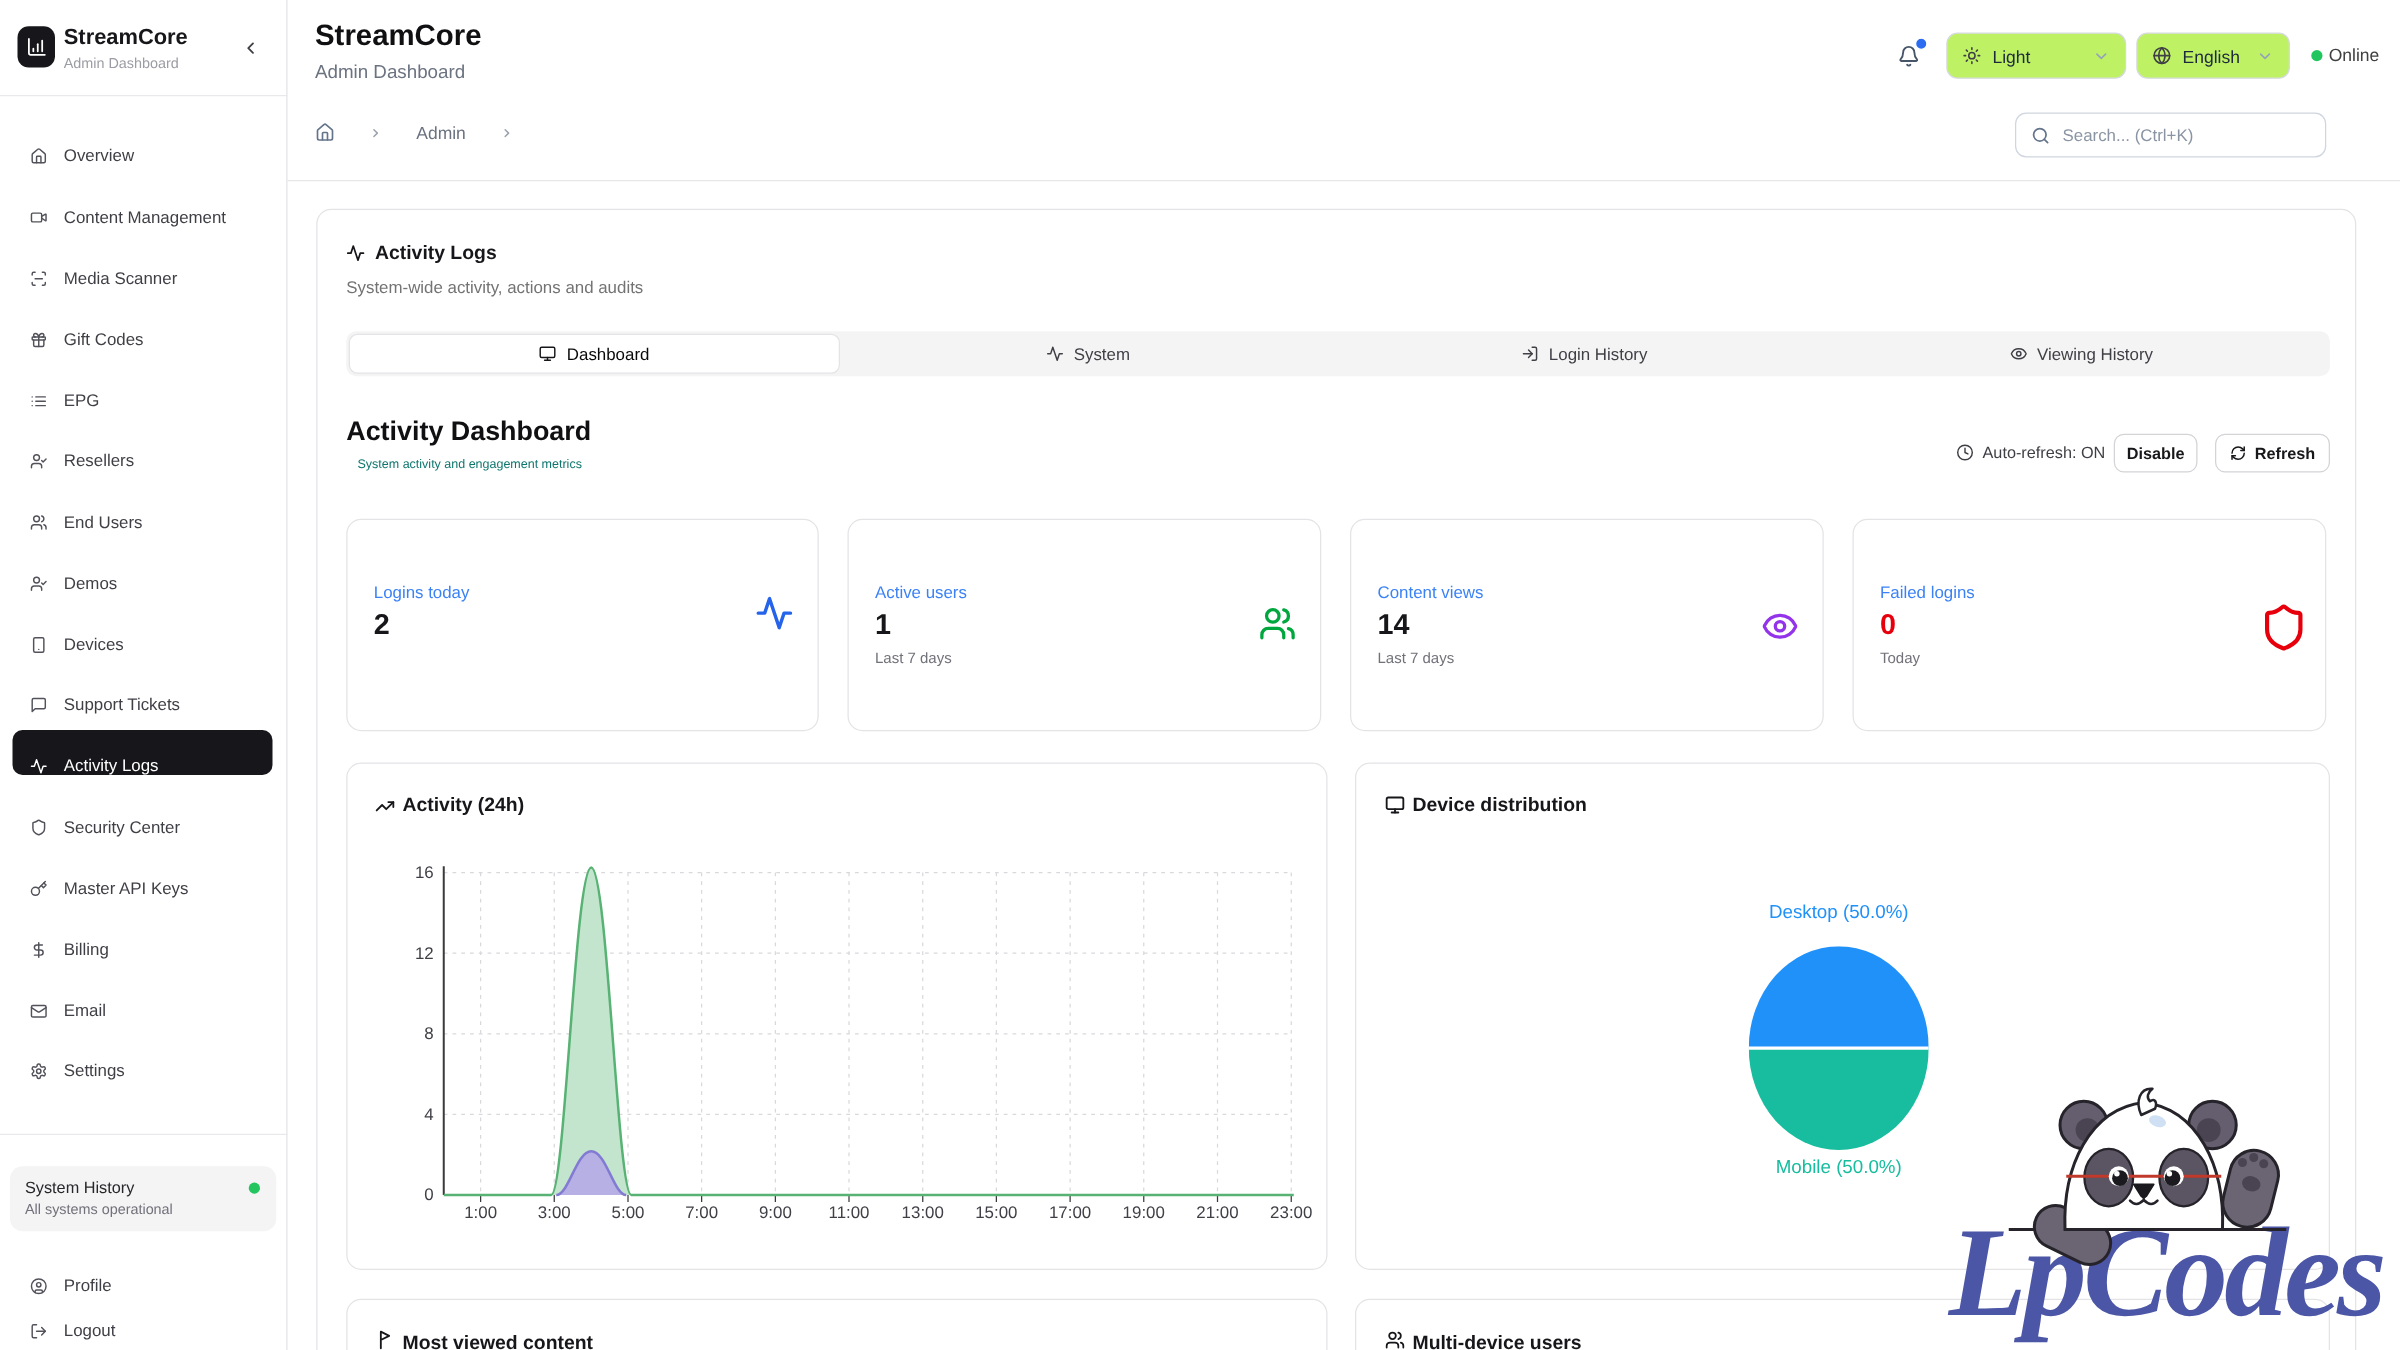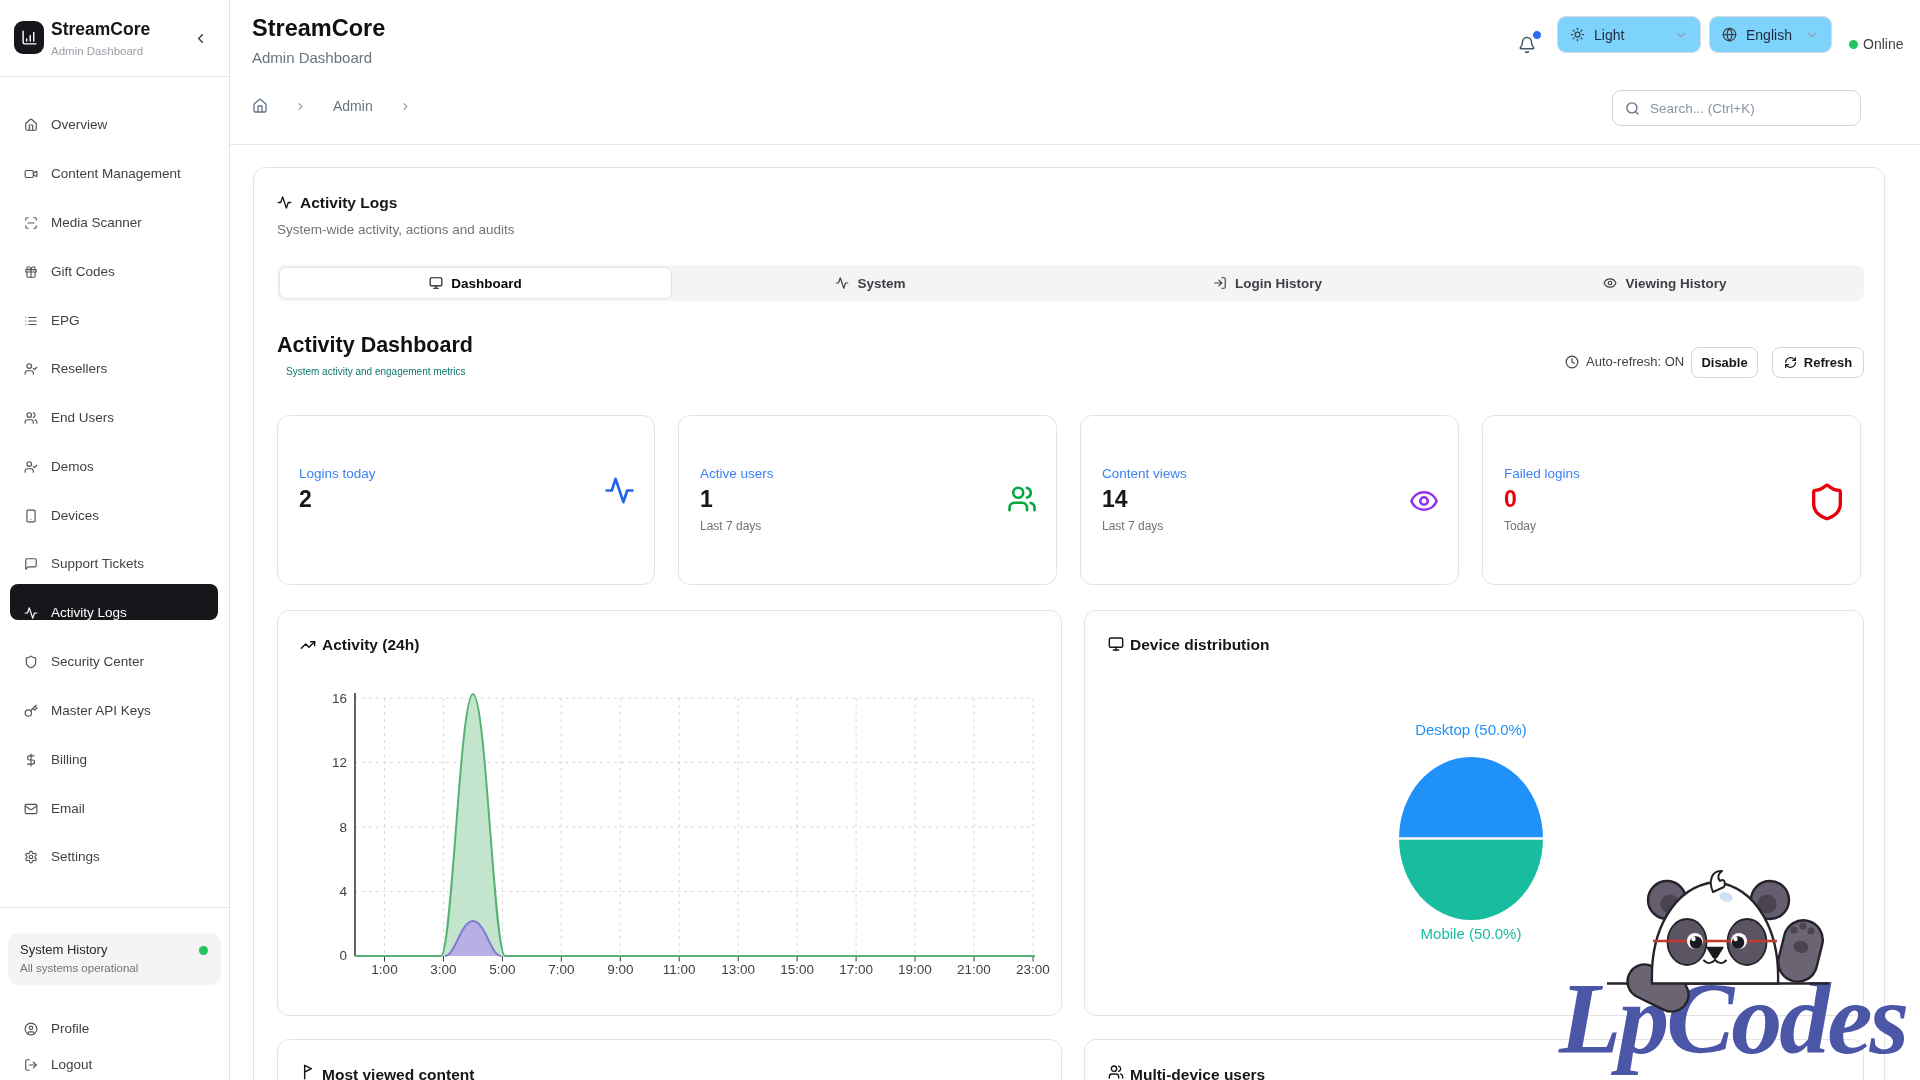--- a/index.html
+++ b/index.html
@@ -6,29 +6,29 @@
 font-family:"Liberation Sans",sans-serif;-webkit-font-smoothing:antialiased;}
 .abs{position:absolute;}
 svg{display:block;}
 .nv{position:absolute;left:10px;width:208px;height:36px;border-radius:8px;display:flex;align-items:flex-end;
 padding-left:14px;gap:13px;font-size:13.5px;font-weight:500;color:#3f3f46;box-sizing:border-box;}
 .nv svg{color:#52525b;width:14px;height:14px;}
 .nv.on{background:#17171b;color:#fff;}
 .nv.on svg{color:#fff;}
 .card{position:absolute;background:#fff;border:1px solid #e4e4e7;border-radius:12px;box-sizing:border-box;}
 .tab{position:absolute;top:267px;height:32px;display:flex;align-items:center;justify-content:center;gap:8px;
-font-size:13.5px;font-weight:700;color:#3f3f46;}
+font-size:13.5px;font-weight:400;color:#3f3f46;}
 .tab svg{color:#3f3f46;}
 .sl{position:absolute;font-size:13.5px;color:#3b82f6;}
 .sv{position:absolute;font-size:23px;font-weight:700;color:#17171b;}
 .ss{position:absolute;font-size:12px;color:#71717a;}
 .btn{position:absolute;height:31px;border:1px solid #d4d4d8;border-radius:8px;background:#fff;display:flex;
 align-items:center;justify-content:center;gap:7px;font-size:13px;font-weight:600;color:#18181b;box-sizing:border-box;}
-.sel{position:absolute;top:16px;height:37px;border:1px solid #d6d9de;border-radius:9px;display:flex;align-items:center;
-padding:0 12px;gap:9px;box-sizing:border-box;font-size:14px;color:#1e293b;background:#7dd3fc;}
+.sel{position:absolute;top:26px;height:37px;border:1px solid #d6d9de;border-radius:9px;display:flex;align-items:center;
+padding:0 12px;gap:9px;box-sizing:border-box;font-size:14px;color:#1e293b;background:#bef264;}
 .ct{position:absolute;font-size:15.5px;font-weight:700;color:#17171b;}
 </style>
 </head>
 <body>
 
 <div class="abs" style="left:0;top:0;width:230px;height:1080px;border-right:1px solid #e4e4e7;box-sizing:border-box;background:#fff;">
   <div class="abs" style="left:14px;top:21px;width:30px;height:33px;background:#17171b;border-radius:9px;display:flex;align-items:center;justify-content:center;">
     <svg width="17" height="17" viewBox="0 0 24 24" fill="none" stroke="#fff" stroke-width="2" stroke-linecap="round" stroke-linejoin="round">
         <path d="M3 3v16a2 2 0 0 0 2 2h16"></path>
         <path d="M13 17V9"></path>

